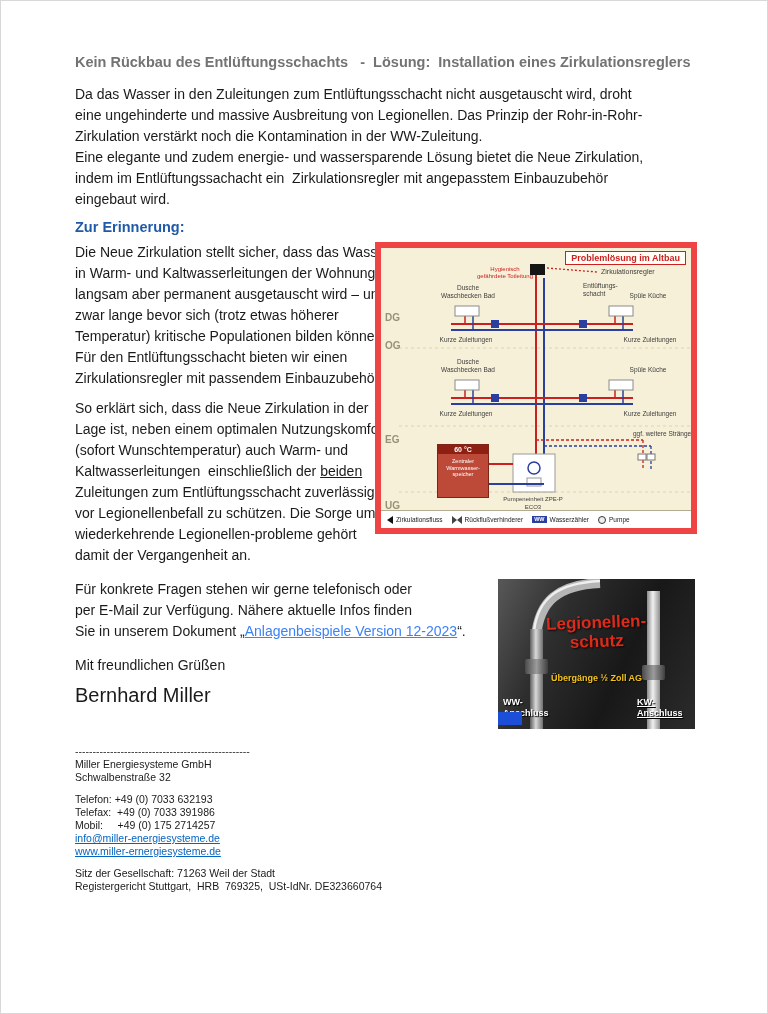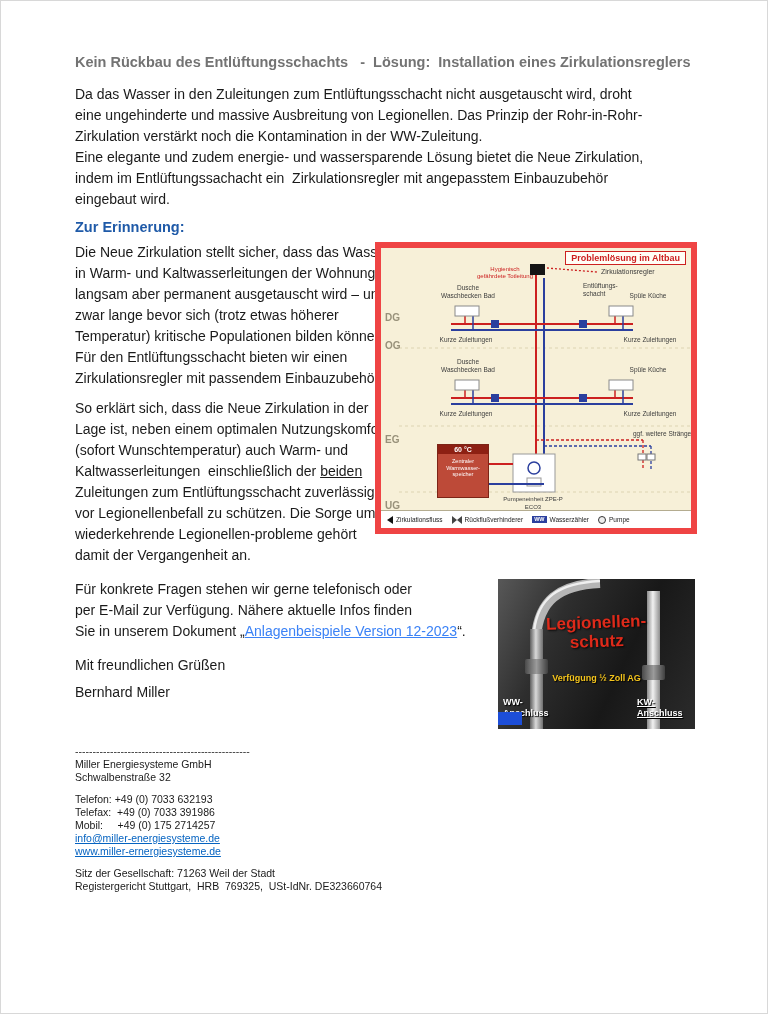--- a/index.html
+++ b/index.html
@@ -57,21 +57,21 @@
   .valve-icon .tr { width:0; height:0; border-top:4px solid transparent; border-bottom:4px solid transparent; border-left:5px solid #444; }
   .valve-icon .tl { width:0; height:0; border-top:4px solid transparent; border-bottom:4px solid transparent; border-right:5px solid #444; }
   .ww-box { background:#2b3f9e; color:#fff; font-size:5.5px; font-weight:bold; padding:1px 2px; line-height:1; }
   .pump-icon { width:8px; height:8px; border:1.5px solid #333; border-radius:50%; background:#eee; }
 
   
   .contact { position:relative; margin-top:13px; min-height:152px; }
   .contact-line { width:420px; }
   .doc-link { color:#3b82f6; text-decoration:underline; cursor:pointer; }
   .greeting { font-size:14px; margin-top:15px; }
-  .sig-name { font-size:14px; margin-top:11px; }
+  .sig-name { font-size:20px; margin-top:11px; }
 
   .photo { position:absolute; top:0; right:0; width:197px; height:150px; overflow:hidden;
            background:linear-gradient(115deg,#585858 0%,#2e2e2e 30%,#181818 62%,#2b2b2b 100%); }
   .photo-curve { position:absolute; left:0; top:0; }
   .pipe { position:absolute; }
   .pipe-left  { left:32px; top:50px; width:13px; height:100px; background:linear-gradient(90deg,#5e5e5e,#d9d9d9 45%,#6f6f6f); }
   .pipe-right { left:149px; top:12px; width:13px; height:138px; background:linear-gradient(90deg,#8a8a8a,#f1f1f1 45%,#8f8f8f); }
   .fitting { position:absolute; width:23px; height:15px; border-radius:2px;
              background:linear-gradient(90deg,#4a4a4a,#9b9b9b 50%,#3f3f3f); }
   .fitting-left { left:27px; top:80px; } .fitting-right { left:144px; top:86px; }
@@ -214,21 +214,21 @@
         <path d="M 102 2 C 60 4 40 19 36 52" fill="none" stroke="#efefef" stroke-width="2.5"></path>
       </svg>
       <div class="pipe pipe-left"></div>
       <div class="pipe pipe-right"></div>
       <div class="fitting fitting-left"></div>
       <div class="fitting fitting-right"></div>
       <div class="photo-title">
         <div>Legionellen-</div>
         <div>schutz</div>
       </div>
-      <div class="photo-sub">Verfügung ½ Zoll AG</div>
+      <div class="photo-sub">Übergänge ½ Zoll AG</div>
       <div class="photo-lbl lbl-ww">WW-Anschluss</div>
       <div class="photo-lbl lbl-kw">KW-Anschluss</div>
       <div class="photo-corner"></div>
     </div>
 
     <div class="greeting">Mit freundlichen Grüßen</div>
     <div class="sig-name">Bernhard Miller</div>
   </div>
 
   <div class="footer">

